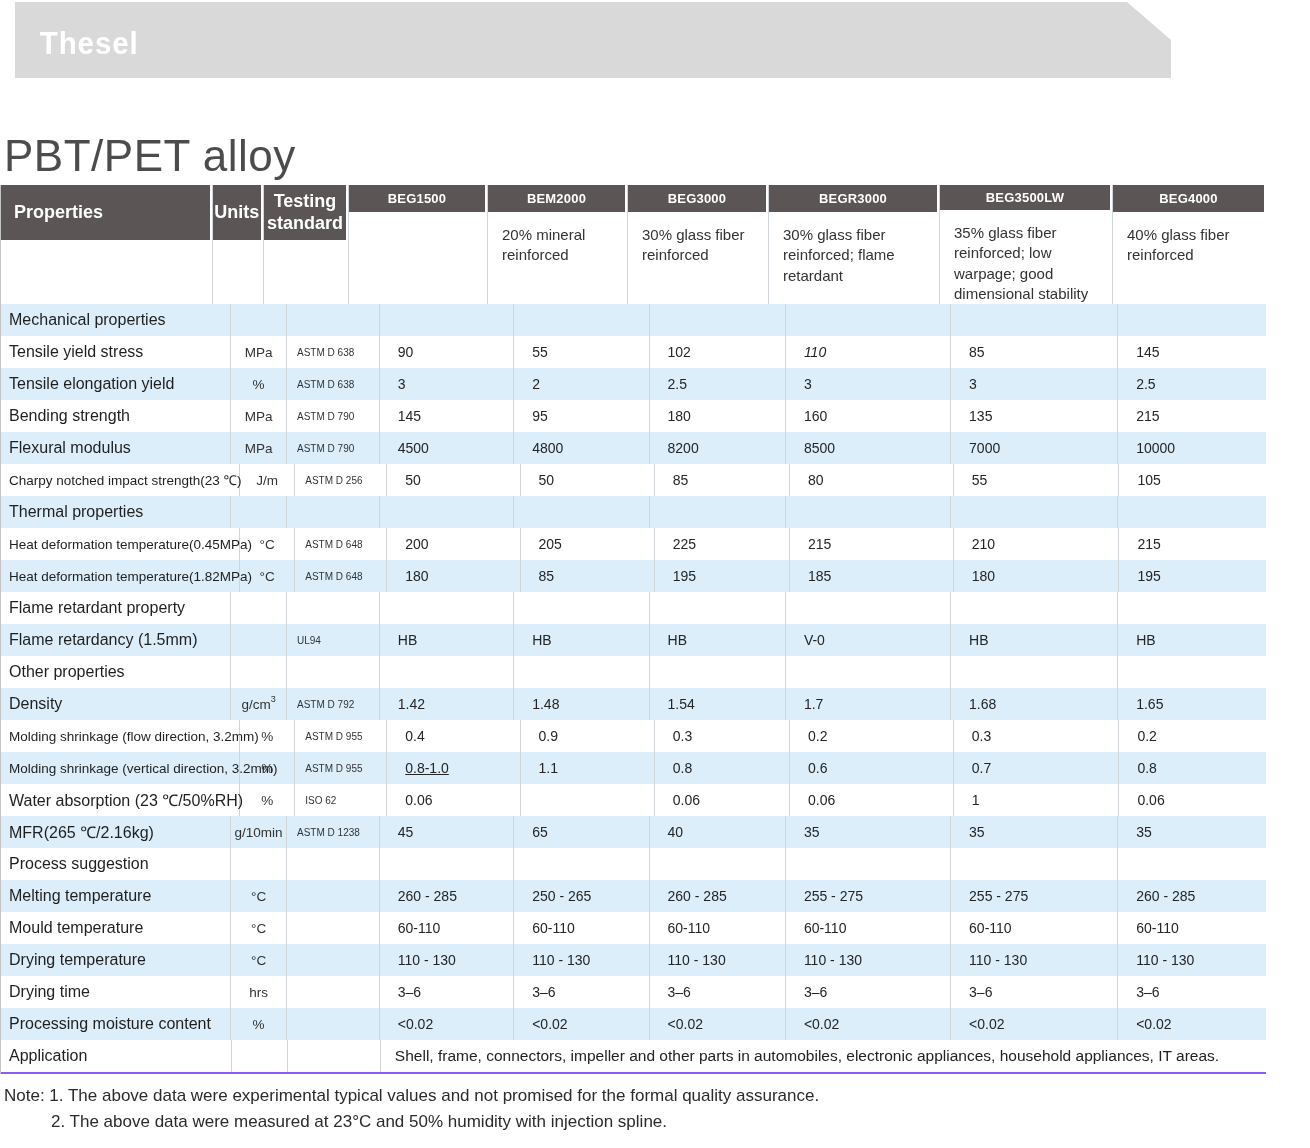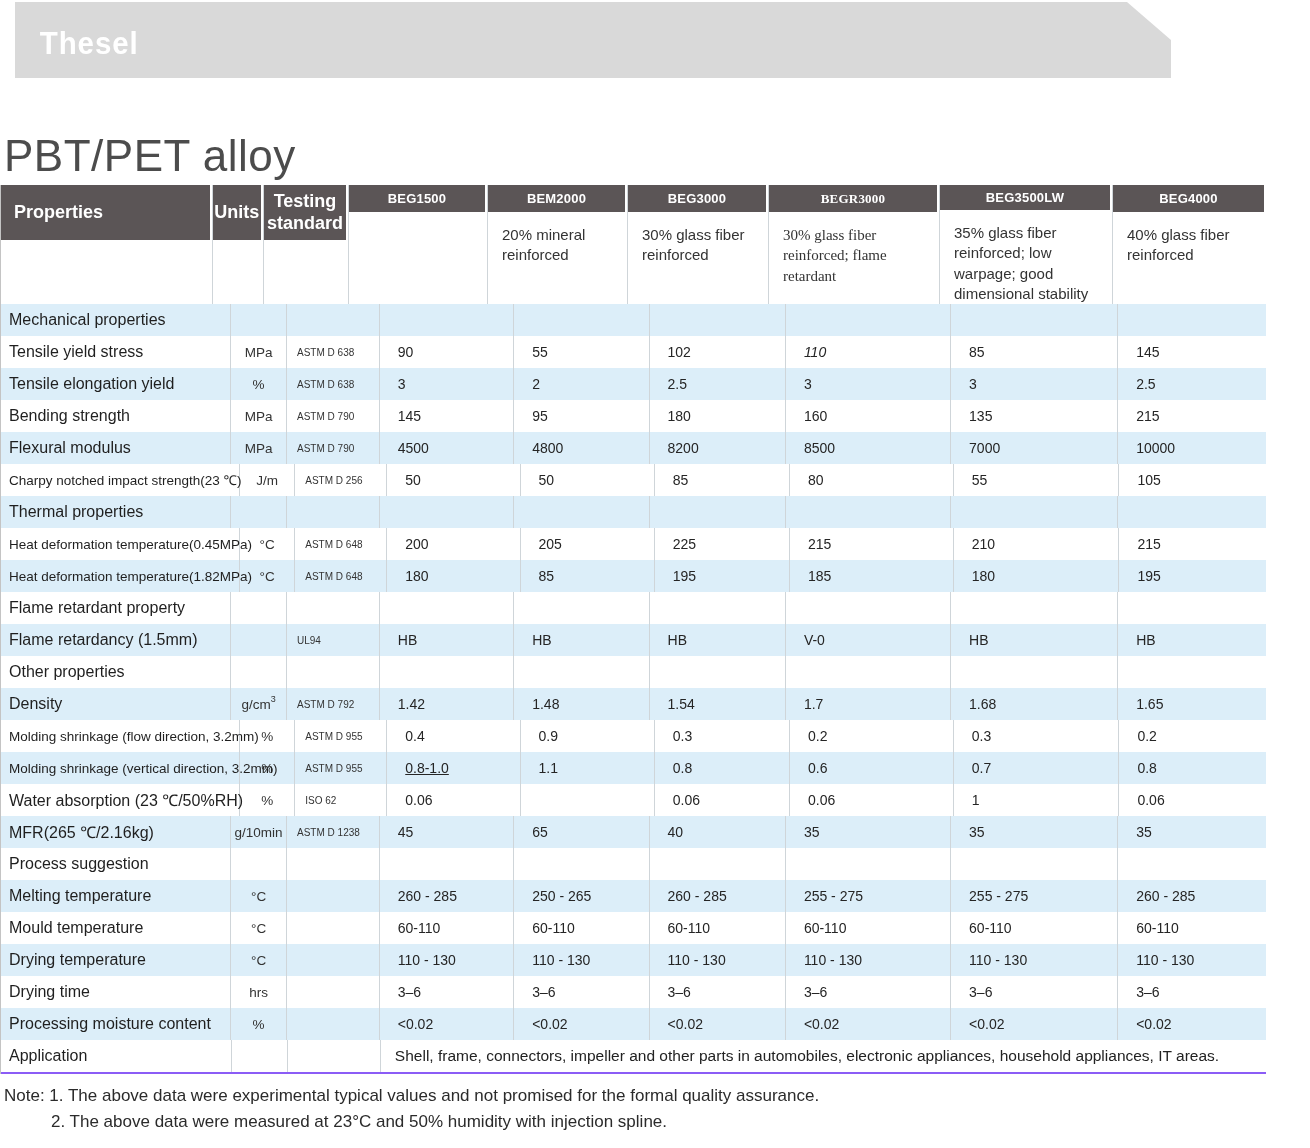--- a/index.html
+++ b/index.html
@@ -102,21 +102,21 @@
             <div class="grade-bar">BEG1500</div>
           </div>
           <div class="grade-col" style="width: 140px;">
             <div class="grade-bar">BEM2000</div>
             <div class="grade-desc">20% mineral reinforced</div>
           </div>
           <div class="grade-col" style="width: 141px;">
             <div class="grade-bar">BEG3000</div>
             <div class="grade-desc">30% glass fiber reinforced</div>
           </div>
-          <div class="grade-col" style="width: 171px; font-family: Liberation Serif, serif;">
+          <div class="grade-col" style="width: 171px;">
             <div class="grade-bar">BEGR3000</div>
             <div class="grade-desc">30% glass fiber reinforced; flame retardant</div>
           </div>
           <div class="grade-col" style="width: 173px;">
             <div class="grade-bar">BEG3500LW</div>
             <div class="grade-desc">35% glass fiber reinforced; low warpage; good dimensional stability</div>
           </div>
           <div class="grade-col" style="width: 153px;">
             <div class="grade-bar">BEG4000</div>
             <div class="grade-desc">40% glass fiber reinforced</div>

